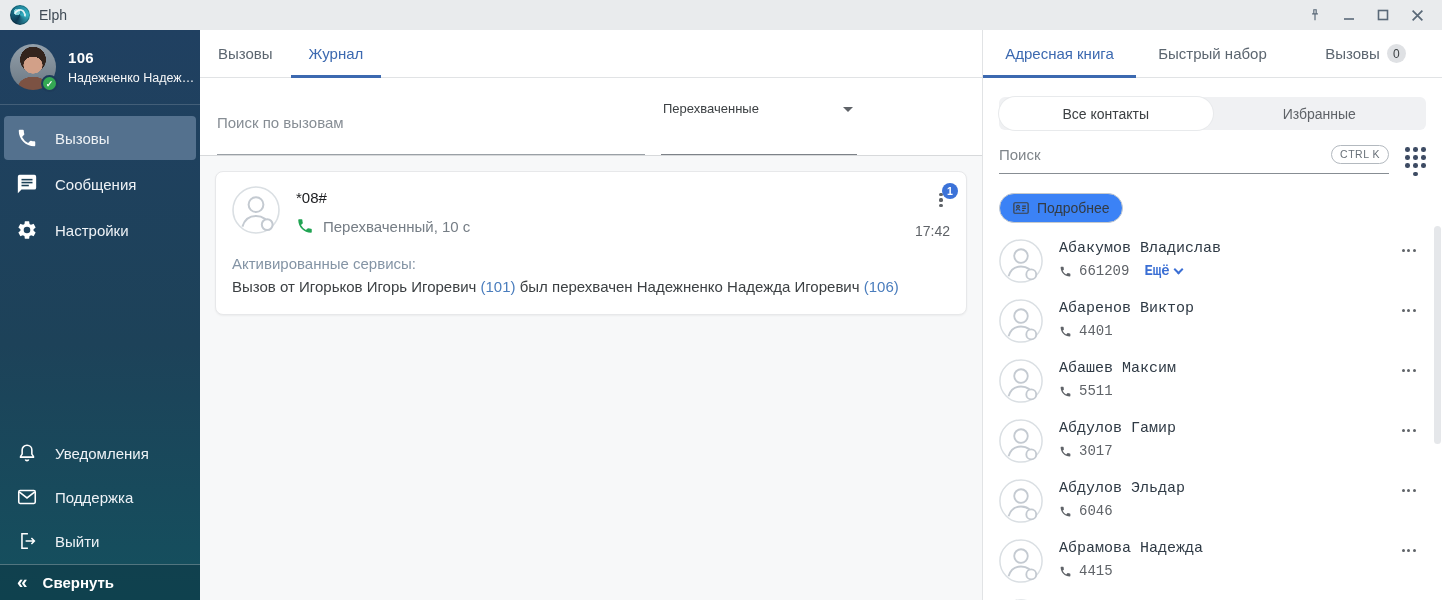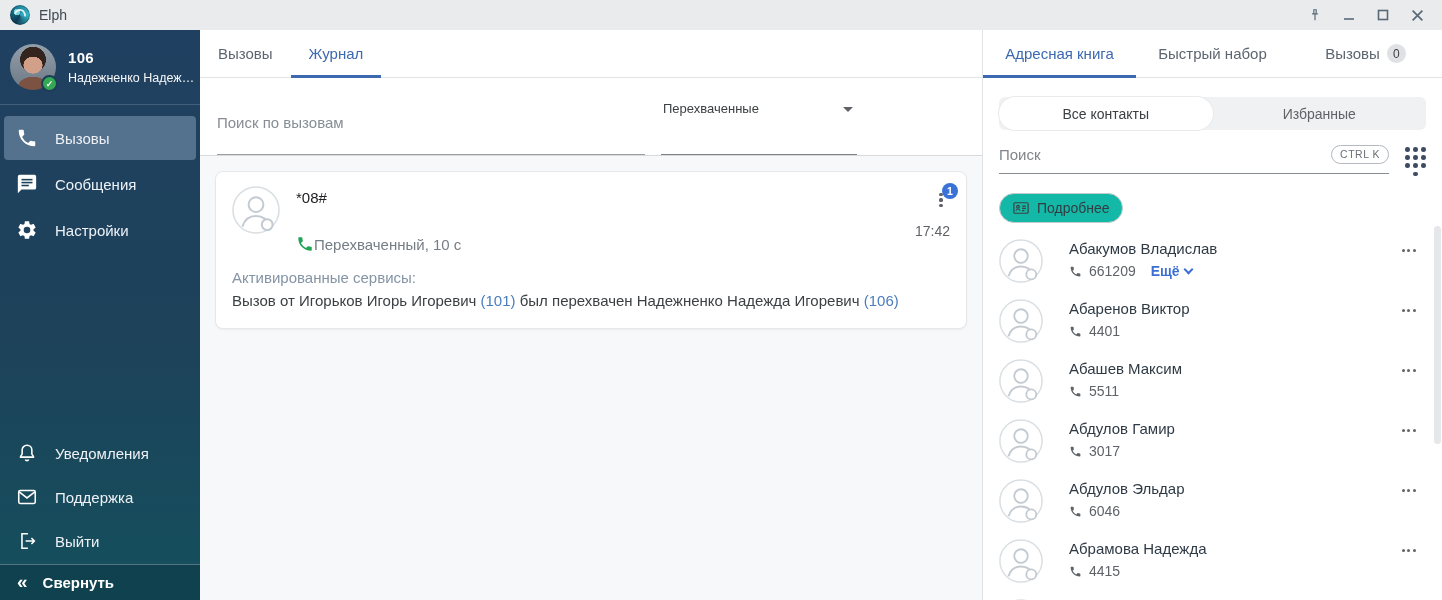--- a/index.html
+++ b/index.html
@@ -73,21 +73,21 @@
     font-size:13px; color:#3c4043; padding:2px 4px 9px 2px; cursor:pointer; }
   .arrow-down { width:0; height:0; border-left:5px solid transparent;
     border-right:5px solid transparent; border-top:5px solid #5f6368; margin-top:6px; }
   .journal-area { flex:1; background:#f7f8f9; border-top:1px solid #d7d9db; padding:15px; }
   .call-card { background:#fff; border:1px solid #e7e8ea; border-radius:8px;
     box-shadow:0 1px 2px rgba(0,0,0,.05); padding:14px 16px 16px 16px; }
   .card-head { display:flex; }
   .sil-avatar { flex:0 0 auto; }
   .head-mid { margin-left:16px; padding-top:3px; }
   .card-number { font-size:15px; font-weight:500; color:#202124; }
-  .status-row { display:flex; align-items:center; margin-top:29px; }
+  .status-row { display:flex; align-items:center; gap:9px; margin-top:11px; }
   .status-text { font-size:15px; color:#757d85; }
   .head-right { margin-left:auto; display:flex; flex-direction:column; align-items:flex-end; }
   .dots-v { position:relative; width:18px; height:20px; display:flex; flex-direction:column;
     align-items:center; justify-content:center; gap:2.5px; cursor:pointer; margin-top:4px; }
   .dots-v i { width:3.2px; height:3.2px; border-radius:50%; background:#5f6368; }
   .notif-badge { position:absolute; top:-7px; right:-8px; min-width:16px; height:16px;
     border-radius:8px; background:#3b72d8; color:#fff; font-size:10.5px; font-weight:bold;
     display:flex; align-items:center; justify-content:center; padding:0 4px; }
   .card-time { font-size:14px; color:#5f6368; margin-top:13px; }
   .card-services { margin-top:13px; font-size:15px; line-height:23px; }
@@ -120,25 +120,25 @@
     font-family:inherit; color:#3c4043; min-width:0; }
   .c-search-input::placeholder { color:#80868b; }
   .kbd-badge { border:1px solid #b3b9bf; border-radius:10px; padding:2px 8px 3px 8px;
     font-size:10.5px; color:#687078; letter-spacing:.5px; white-space:nowrap; }
   .dialpad { margin-left:16px; margin-top:2px; display:grid;
     grid-template-columns:repeat(3,4.6px); grid-auto-rows:4.6px; gap:3.6px; cursor:pointer; }
   .dialpad i { background:#3d4b63; border-radius:50%; }
   .dialpad i.hide { background:transparent; }
   .details-btn { margin:17px 16px 0 16px; align-self:flex-start; display:inline-flex;
     align-items:center; gap:7px; height:30px; padding:0 12px; border:1px solid #c6cacd;
-    border-radius:15px; background:#14b8a6; font-size:14px; font-weight:500; color:#333b43;
+    border-radius:15px; background:#3b82f6; font-size:14px; font-weight:500; color:#333b43;
     cursor:pointer; flex:0 0 auto; }
   .contact-list { margin-top:9px; flex:1; overflow:hidden; padding:0 26px 0 16px; }
   .contact-row { height:60px; display:flex; align-items:flex-start; padding-top:7px; }
-  .contact-mid { margin-left:26px; min-width:0; }
+  .contact-mid { margin-left:16px; min-width:0;font-family:Liberation Mono, monospace; }
   .contact-name { font-size:15px; color:#2f3a45; margin-top:1px; white-space:nowrap; }
   .num-row { display:flex; align-items:center; gap:7px; margin-top:6px; }
   .num-text { font-size:14px; color:#5f6368; }
   .more-link { display:flex; align-items:center; gap:5px; margin-left:8px;
     font-size:14px; font-weight:bold; color:#3b6fd4; cursor:pointer; }
   .chev { width:7px; height:7px; border-right:2px solid #3b6fd4; border-bottom:2px solid #3b6fd4;
     transform:rotate(45deg); margin-top:-4px; }
   .dots-h { margin-left:auto; margin-top:6px; display:flex; gap:2.6px; cursor:pointer;
     padding:4px 0; }
   .dots-h i { width:3px; height:3px; border-radius:50%; background:#5f6368; }

